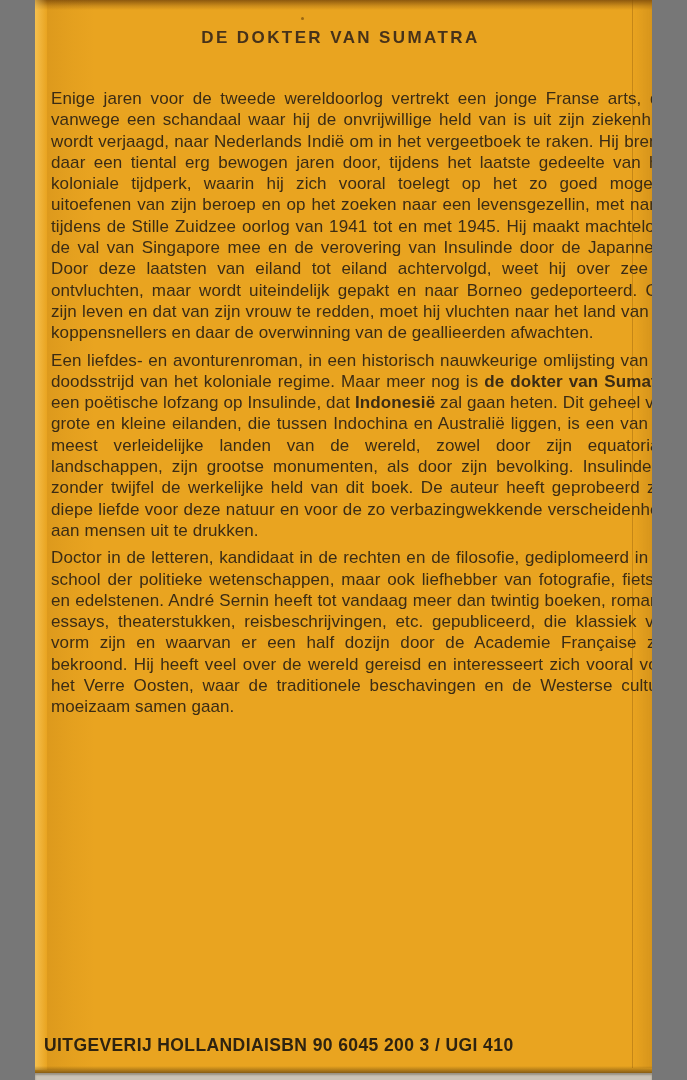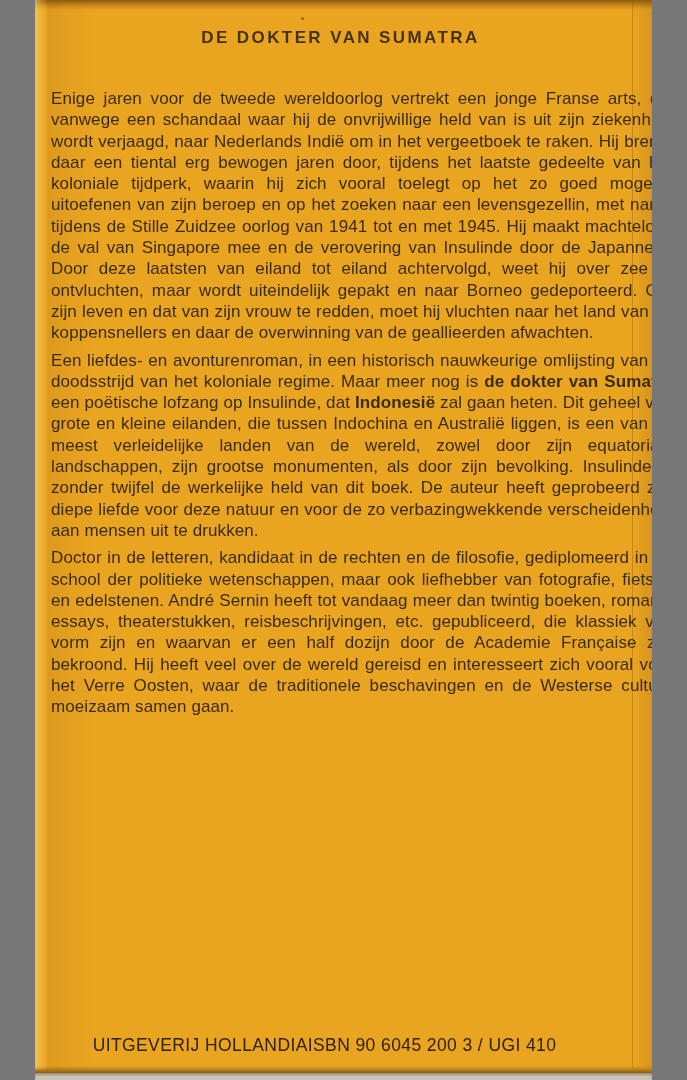--- a/index.html
+++ b/index.html
@@ -81,24 +81,24 @@
     text-align:justify;
     letter-spacing:0.1px;
   }
   .para{margin:0 0 6px 8px;}
   .para:last-child{margin-bottom:0;}
   .para .bold{font-weight:bold;}
   .footer-line{
     position:absolute;
     top:1035px;left:9px;right:47px;
     display:flex;
-    justify-content:center;
+    justify-content:flex-start;
     align-items:baseline;
     color:var(--footer-text);
-    font-weight:normal;
+    font-weight:bold;
     font-size:17.5px;
     letter-spacing:0.4px;
     white-space:nowrap;
   }
 </style>
 </head>
 <body>
 
 <div class="page">
 

